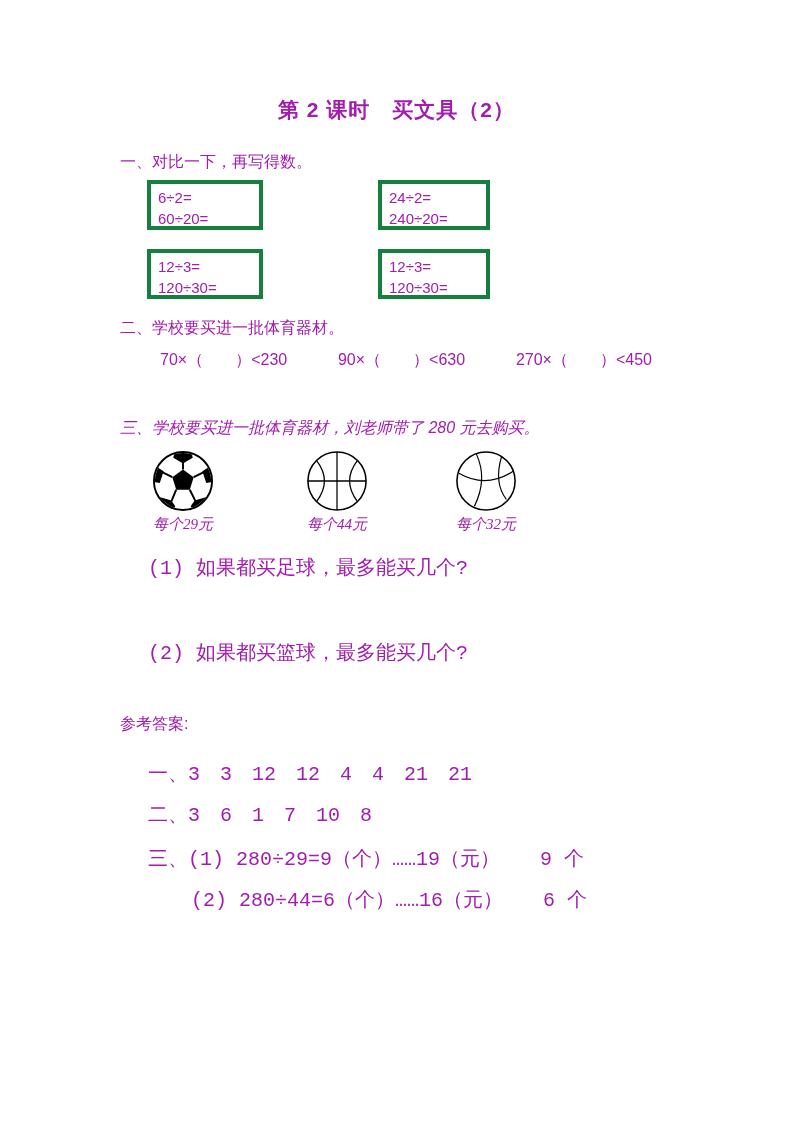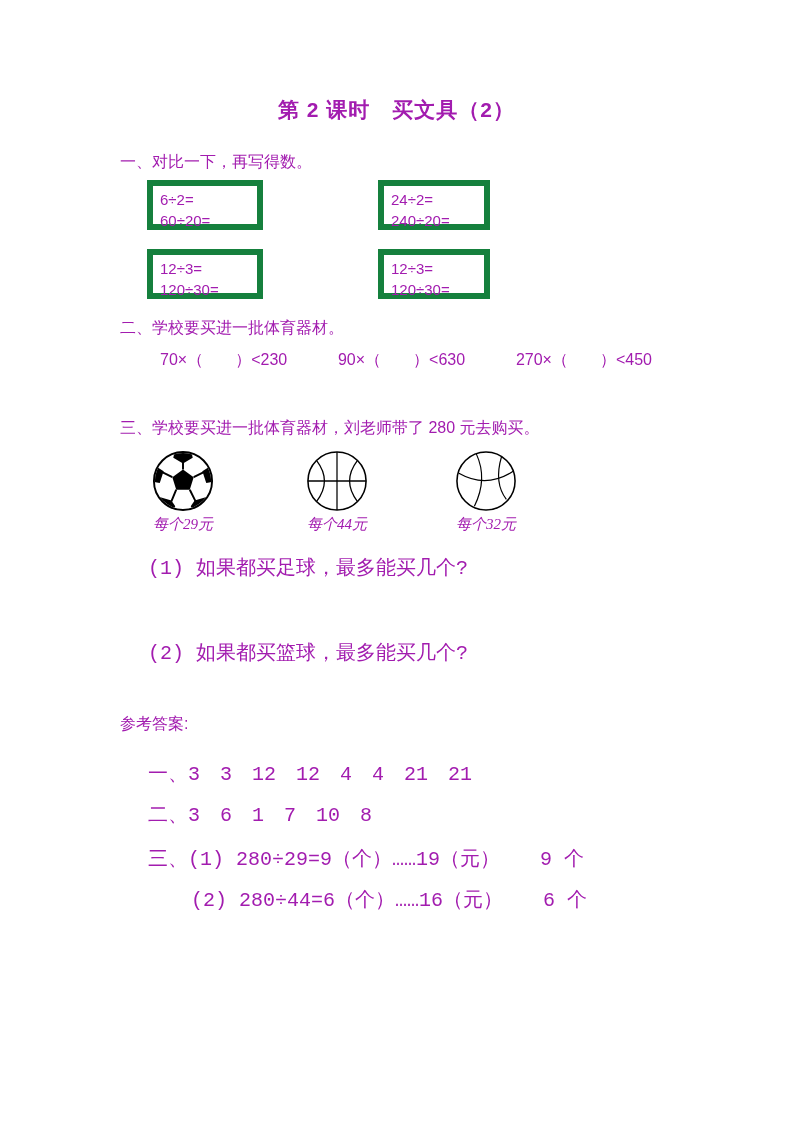--- a/index.html
+++ b/index.html
@@ -15,21 +15,21 @@
   }
   .abs { position: absolute; }
   .title {
     font-size: 21px;
     font-weight: bold;
     letter-spacing: 1px;
   }
   .h { font-size: 16px; }
   .txt { font-size: 20px; font-family: Liberation Mono, monospace; }
   .box {
-    border: 6px solid #15803d;
+    border: 4px solid #15803d;
     font-size: 15px;
     line-height: 21px;
     padding: 3px 7px;
     background: #fff;
   }
   .probrow {
     display: flex;
     justify-content: space-between;
     font-size: 16px;
   }
@@ -77,21 +77,21 @@
 
   <div class="abs h" style="left:120px; top:318px;">二、学校要买进一批体育器材。</div>
 
   <div class="abs probrow" style="left:148px; top:350px; width:492px;margin-left:12px;">
     <span>70×（　　）&lt;230</span>
     <span>90×（　　）&lt;630</span>
     <span>270×（　　）&lt;450</span>
   </div>
 
 
-  <div class="abs h" style="left:120px; top:418px;">三、学校要买进一批体育器材，刘老师带了 280 元去购买。</div>
+  <div class="abs h" style="left:120px; top:418px;font-style:italic;">三、学校要买进一批体育器材，刘老师带了 280 元去购买。</div>
 
   <div class="abs figure" style="left:123px; top:450px;">
     <svg width="62" height="62" viewBox="0 0 64 64">
       <defs>
           <clipPath id="ballclip">
             <circle cx="32" cy="32" r="29"></circle>
           </clipPath>
         </defs>
       <g clip-path="url(#ballclip)">
         <polygon points="32,20 43,28 39,41 25,41 21,28" fill="#000"></polygon>

